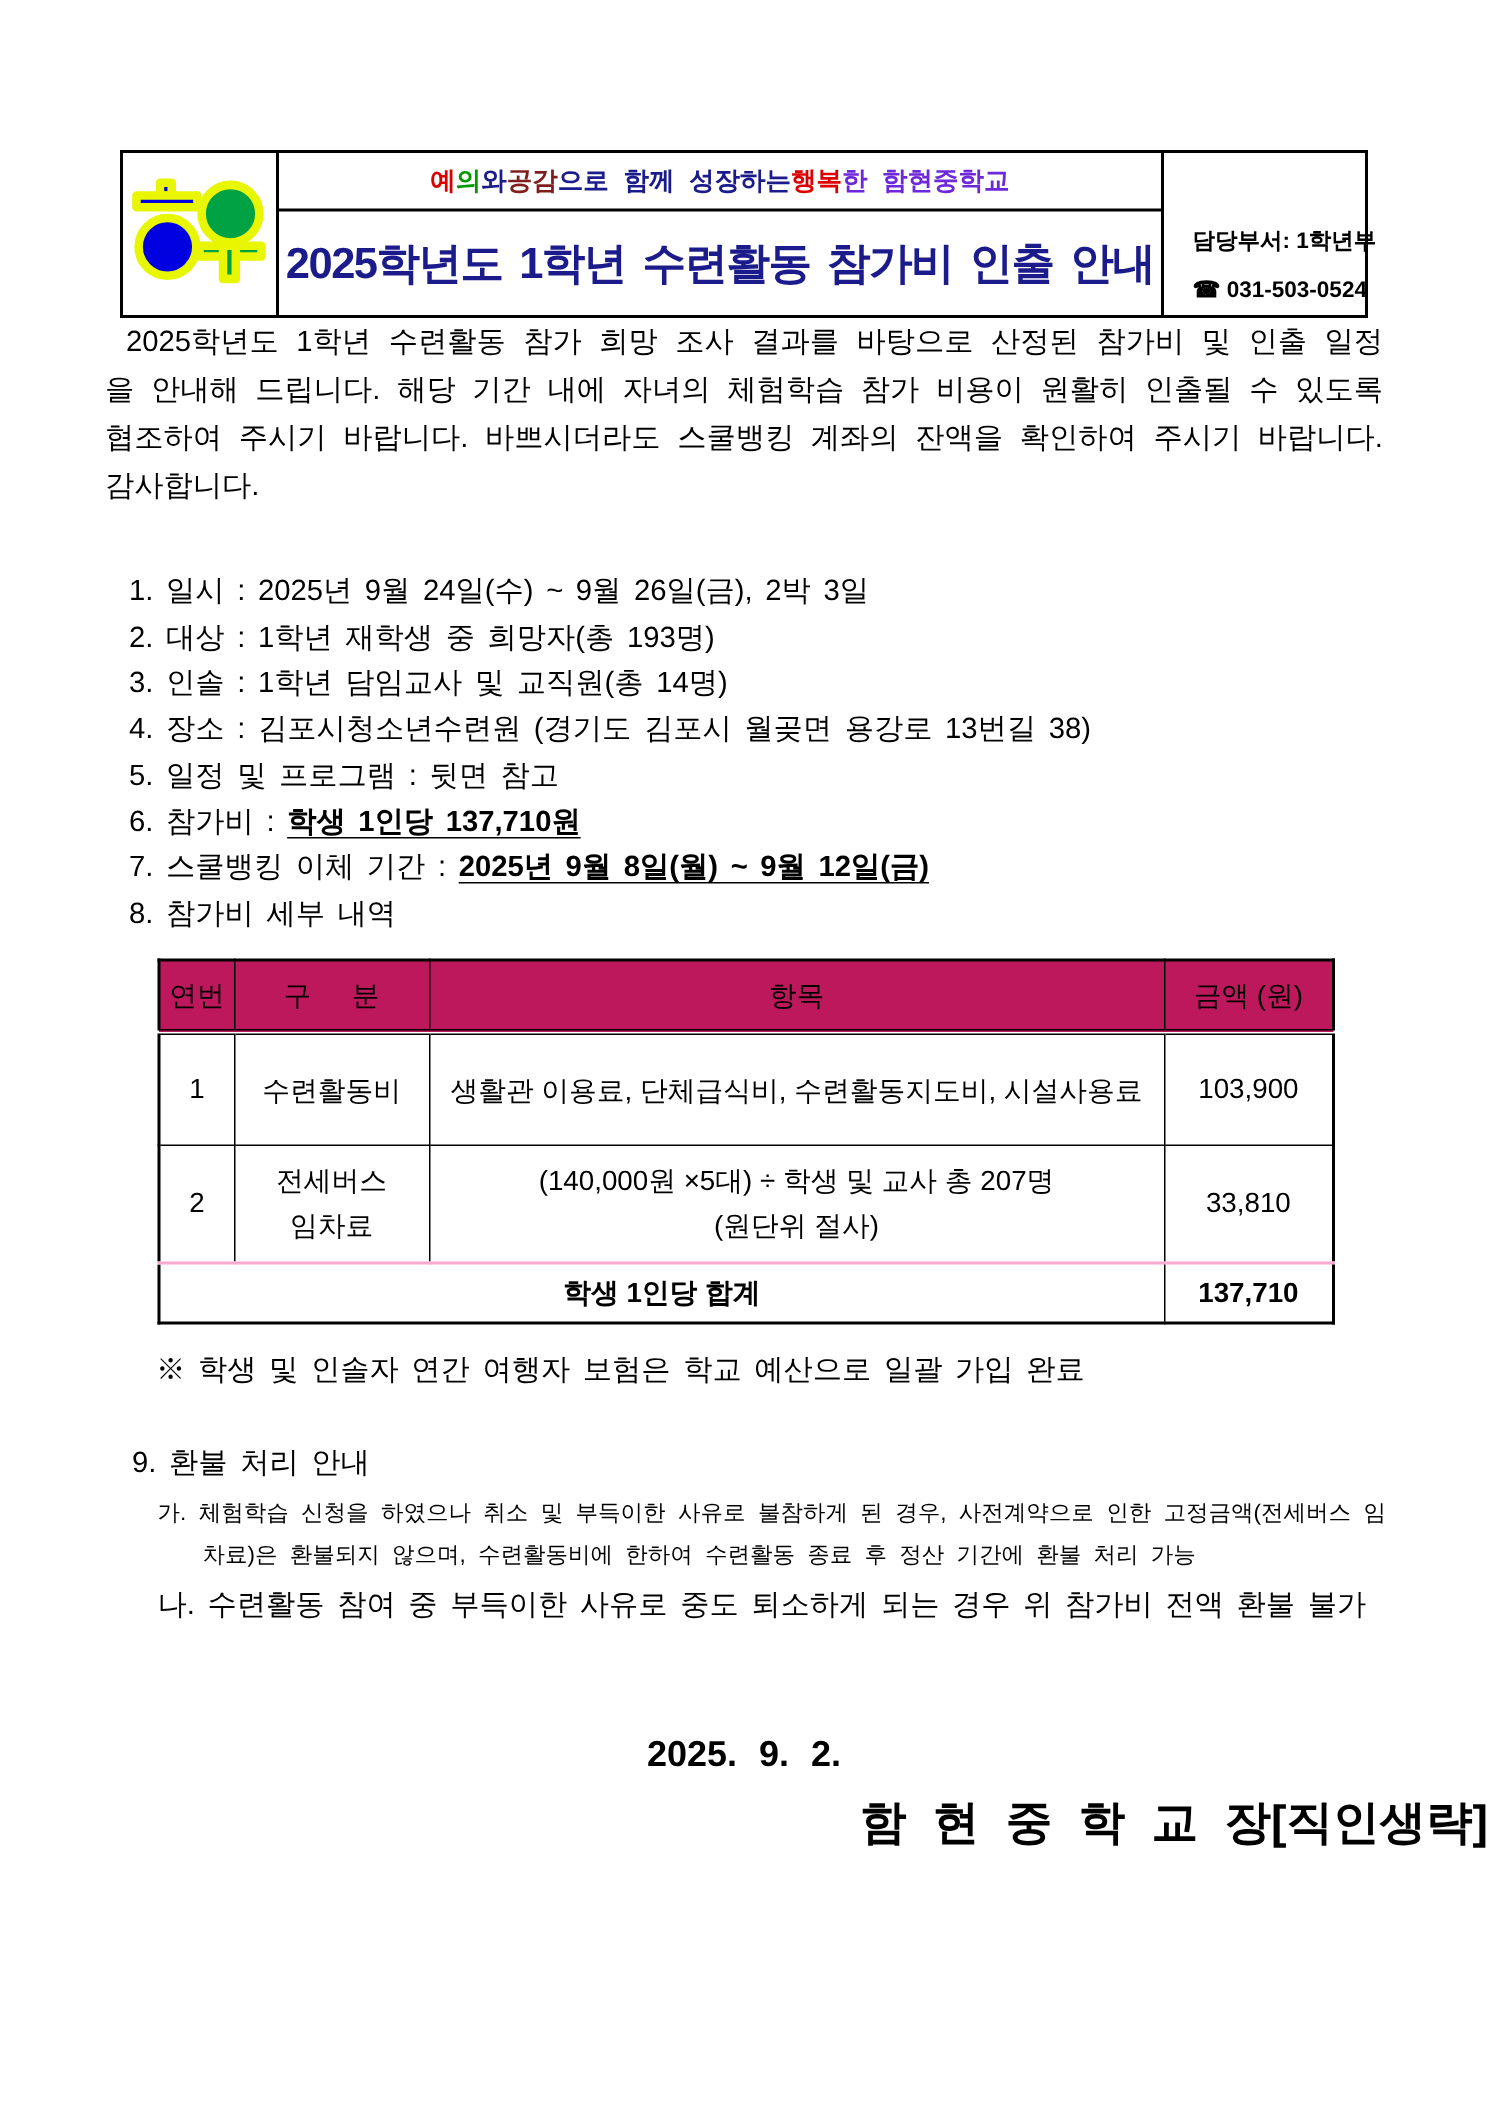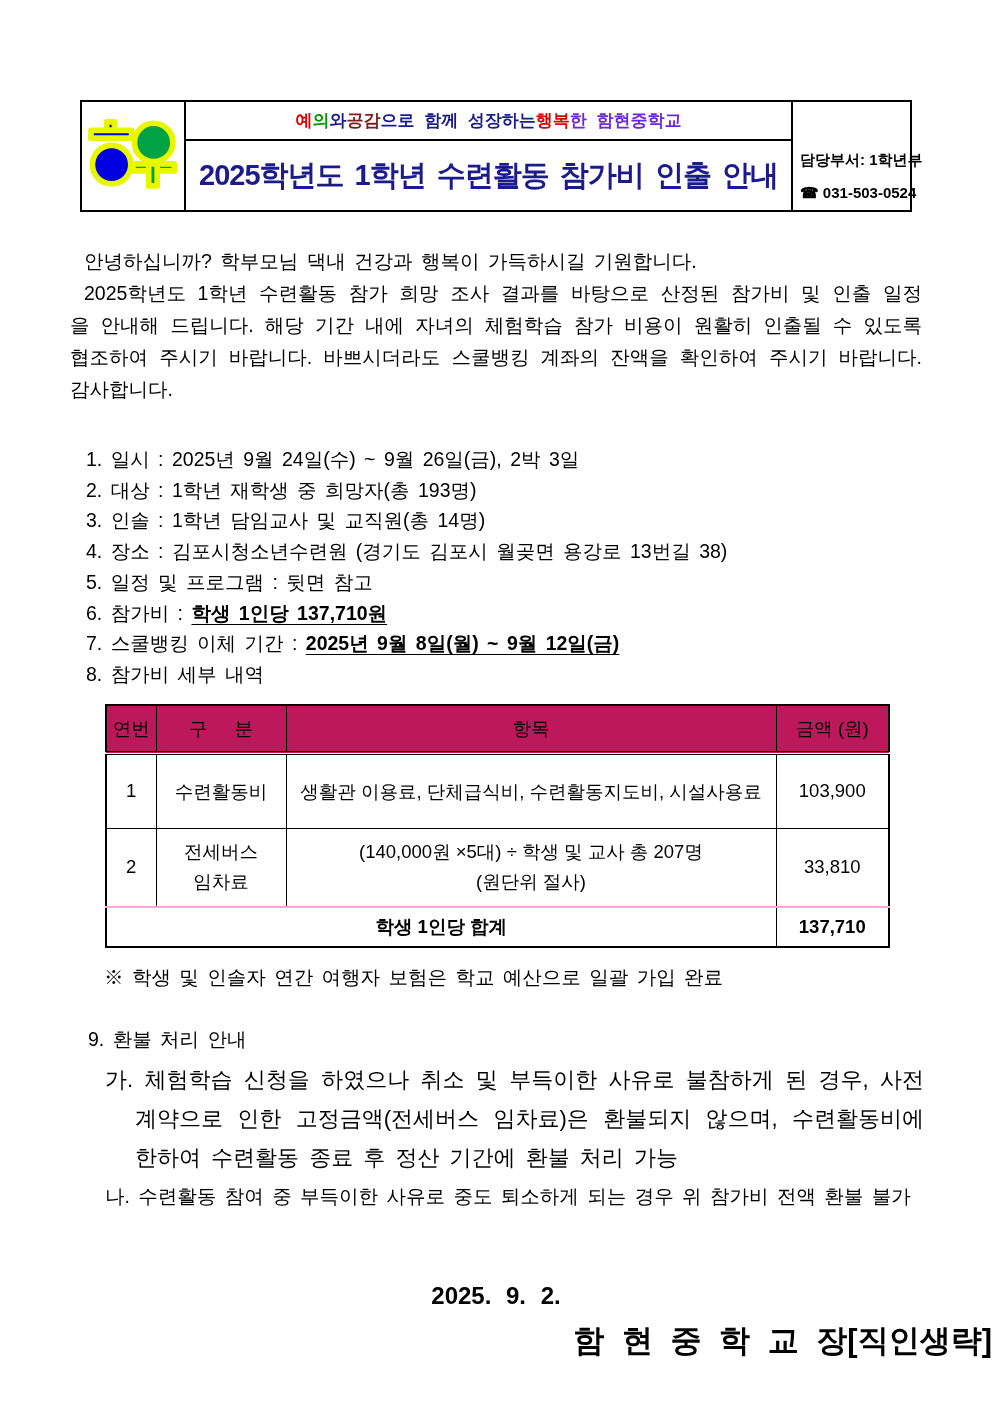--- a/index.html
+++ b/index.html
@@ -50,26 +50,26 @@
     display: flex;
     align-items: center;
     justify-content: center;
     font-size: 29px;
     font-weight: bold;
     letter-spacing: -1px;
     word-spacing: 4px;
     white-space: nowrap;
   }
   .contact-cell {
-    width: 117px;
+    width: 134px;
     display: flex;
     flex-direction: column;
     justify-content: center;
     gap: 14px;
-    padding-left: 7px;
+    padding-left: 19px;
     font-size: 15px;
     font-weight: 600;
     white-space: nowrap;
     margin-top: 40px;
   }
 
   
   .greeting {
     margin: 33px 70px 0 70px;
     font-size: 19.5px;
@@ -135,22 +135,22 @@
     font-size: 19.5px;
     word-spacing: 3px;
   }
   .refund-heading {
     margin: 35px 60px 0 88px;
     font-size: 19.5px;
     word-spacing: 3px;
   }
   .refund-item-ga {
     margin: 7px 68px 0 105px;
-    font-size: 22px;
-    line-height: 39px;
+    font-size: 15px;
+    line-height: 28px;
     padding-left: 30px;
     text-indent: -30px;
     text-align: justify;
     word-spacing: 4px;
   }
   .refund-item-na {
     margin: 4px 60px 0 105px;
     font-size: 19.5px;
     line-height: 31.5px;
     word-spacing: 3px;
@@ -201,21 +201,20 @@
           <span style="color: #6d28d9;">한 함현중학교</span>
       </div>
       <div class="title-row" style="color: rgb(27, 27, 140);">2025학년도 1학년 수련활동 참가비 인출 안내</div>
     </div>
     <div class="contact-cell">
       <div>담당부서: 1학년부</div>
       <div><span>☎</span> <span>031-503-0524</span></div>
     </div>
   </div>
 
-  <p class="greeting">안녕하십니까? 학부모님 댁내 건강과 행복이 가득하시길 기원합니다.</p>
   <p class="intro">2025학년도 1학년 수련활동 참가 희망 조사 결과를 바탕으로 산정된 참가비 및 인출 일정을 안내해 드립니다. 해당 기간 내에 자녀의 체험학습 참가 비용이 원활히 인출될 수 있도록 협조하여 주시기 바랍니다. 바쁘시더라도 스쿨뱅킹 계좌의 잔액을 확인하여 주시기 바랍니다. 감사합니다.</p>
 
   <div class="info-list">
     <div class="info-item"><span>1. 일시 : </span><span>2025년 9월 24일(수) ~ 9월 26일(금), 2박 3일</span></div>
     <div class="info-item"><span>2. 대상 : </span><span>1학년 재학생 중 희망자(총 193명)</span></div>
     <div class="info-item"><span>3. 인솔 : </span><span>1학년 담임교사 및 교직원(총 14명)</span></div>
     <div class="info-item"><span>4. 장소 : </span><span>김포시청소년수련원 (경기도 김포시 월곶면 용강로 13번길 38)</span></div>
     <div class="info-item"><span>5. 일정 및 프로그램 : </span><span>뒷면 참고</span></div>
     <div class="info-item"><span>6. 참가비 : </span><span class="em">학생 1인당 137,710원</span></div>
     <div class="info-item"><span>7. 스쿨뱅킹 이체 기간 : </span><span class="em">2025년 9월 8일(월) ~ 9월 12일(금)</span></div>

